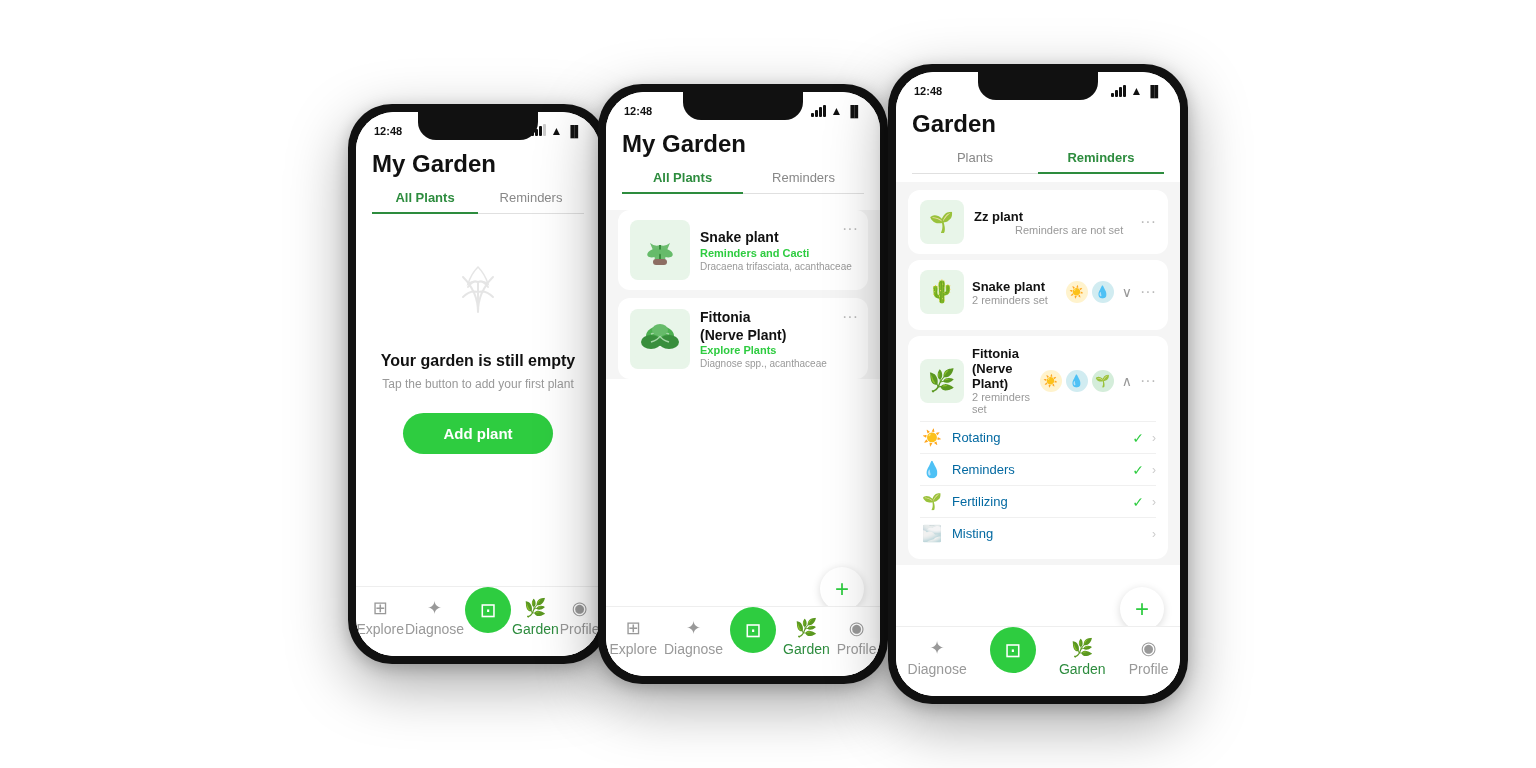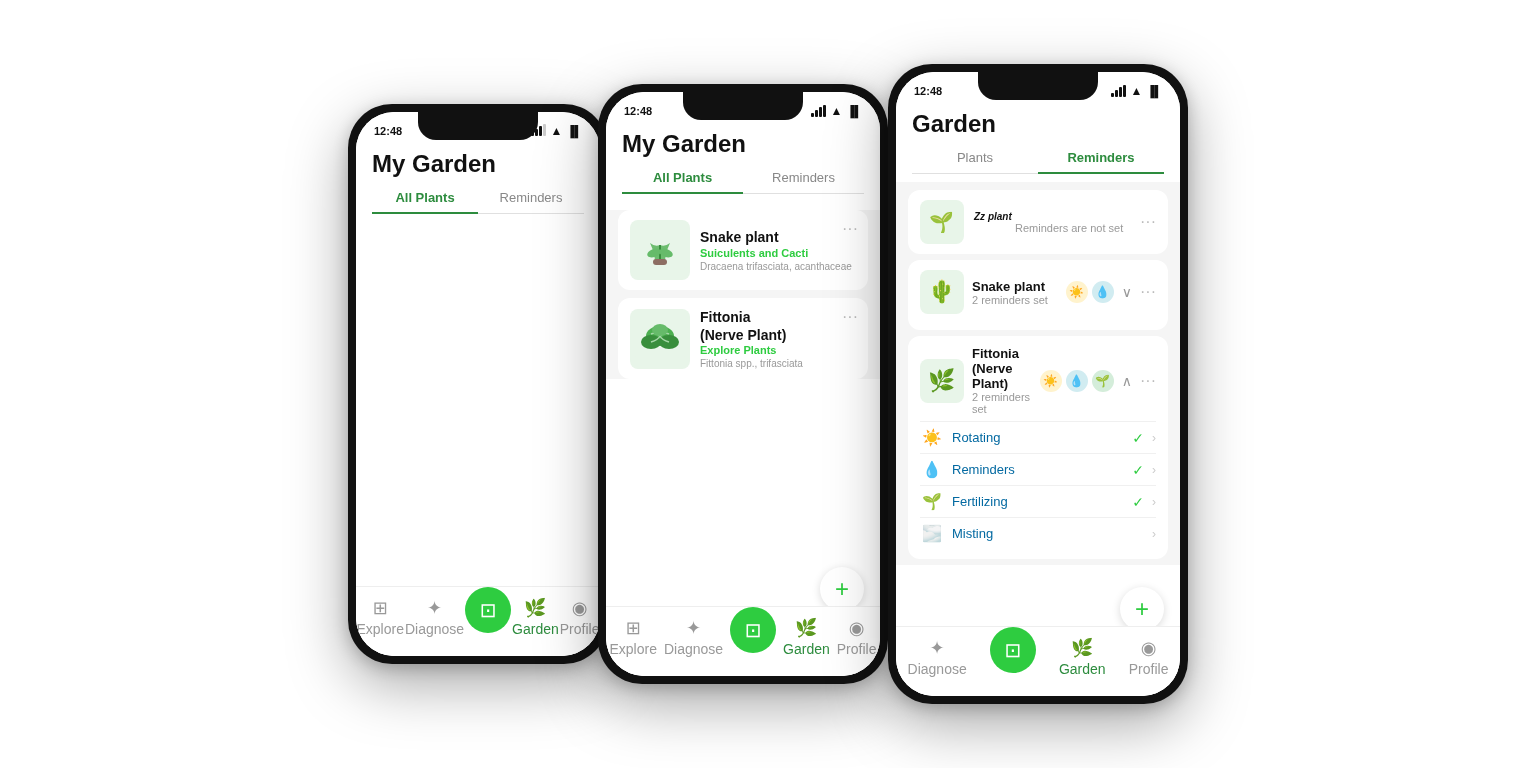--- a/index.html
+++ b/index.html
@@ -350,21 +350,21 @@
       gap: 10px;
     }
     .zz-img {
       width: 44px; height: 44px;
       background: #e8f5e9;
       border-radius: 8px;
       display: flex; align-items: center; justify-content: center;
       font-size: 20px;
     }
     .zz-info { flex: 1; }
-    .zz-name { font-size: 10px; font-weight: 700; color: #111; font-style: italic; }
+    .zz-name { font-size: 13px; font-weight: 700; color: #111; }
     .zz-sub { font-size: 11px; color: #999; margin-left: 41px; }
 
     .screen-content {
       position: relative;
       height: 100%;
       overflow: hidden;
       background: #fff;
       border-radius: 36px;
     }
   </style>
@@ -395,20 +395,31 @@
         </div>
 
         <div class="app-header">
           <div class="app-title">My Garden</div>
           <div class="tabs">
             <div class="tab active">All Plants</div>
             <div class="tab">Reminders</div>
           </div>
         </div>
 
+        <div class="empty-garden">
+          <div class="plant-icon-empty">
+            <svg width="70" height="70" viewBox="0 0 70 70" fill="none">
+              <path d="M35 60 Q35 40 20 25 M35 60 Q35 40 50 25 M35 60 L35 30 M25 35 Q30 28 35 30 M45 35 Q40 28 35 30 M20 45 Q27 38 35 40 M50 45 Q43 38 35 40" stroke="#ccc" stroke-width="2" stroke-linecap="round" fill="none"></path>
+              <path d="M35 15 Q28 22 25 32 Q30 28 35 30 Q40 28 45 32 Q42 22 35 15Z" stroke="#ccc" stroke-width="1.5" fill="none"></path>
+            </svg>
+          </div>
+          <div class="empty-title">Your garden is still empty</div>
+          <div class="empty-sub">Tap the button to add your first plant</div>
+          <button class="add-plant-btn">Add plant</button>
+        </div>
 
         <div class="bottom-nav">
           <div class="nav-item">
             <span class="nav-icon">⊞</span>
             <span class="nav-label">Explore</span>
           </div>
           <div class="nav-item">
             <span class="nav-icon">✦</span>
             <span class="nav-label">Diagnose</span>
           </div>
@@ -462,40 +473,40 @@
                 <rect width="50" height="50" rx="8" fill="#e8f5e9"></rect>
                 <path d="M20 38 Q20 28 15 18 Q20 22 25 20 Q30 22 35 18 Q30 28 30 38" fill="#4caf50" opacity="0.8"></path>
                 <path d="M25 38 L25 20" stroke="#388e3c" stroke-width="2"></path>
                 <ellipse cx="19" cy="28" rx="7" ry="4" fill="#66bb6a" transform="rotate(-20 19 28)"></ellipse>
                 <ellipse cx="31" cy="28" rx="7" ry="4" fill="#66bb6a" transform="rotate(20 31 28)"></ellipse>
                 <rect x="18" y="34" width="14" height="6" rx="3" fill="#8d6e63"></rect>
               </svg>
             </div>
             <div class="plant-info">
               <div class="plant-name">Snake plant</div>
-              <div class="plant-category">Suiculents and Cacti</div>
+              <div class="plant-category">Reminders and Cacti</div>
               <div class="plant-latin">Dracaena trifasciata, acanthaceae</div>
             </div>
             <div class="three-dots">···</div>
           </div>
           <div class="plant-card">
             <div class="plant-img">
               <svg width="50" height="50" viewBox="0 0 50 50" fill="none">
                 <rect width="50" height="50" rx="8" fill="#e8f5e9"></rect>
                 <ellipse cx="25" cy="22" rx="14" ry="10" fill="#4caf50"></ellipse>
                 <ellipse cx="16" cy="28" rx="10" ry="7" fill="#388e3c"></ellipse>
                 <ellipse cx="34" cy="28" rx="10" ry="7" fill="#388e3c"></ellipse>
                 <path d="M25 22 Q20 18 16 20 M25 22 Q30 18 34 20 M25 22 Q23 26 16 28 M25 22 Q27 26 34 28" stroke="#a5d6a7" stroke-width="1.5"></path>
                 <ellipse cx="25" cy="16" rx="8" ry="6" fill="#66bb6a"></ellipse>
               </svg>
             </div>
             <div class="plant-info">
               <div class="plant-name">Fittonia<br>(Nerve Plant)</div>
               <div class="plant-category">Explore Plants</div>
-              <div class="plant-latin">Fittonia spp., trifasciata</div>
+              <div class="plant-latin">Diagnose spp., acanthaceae</div>
             </div>
             <div class="three-dots">···</div>
           </div>
         </div>
         <div class="fab">+</div>
 
         <div class="bottom-nav">
           <div class="nav-item">
             <span class="nav-icon">⊞</span>
             <span class="nav-label">Explore</span>

